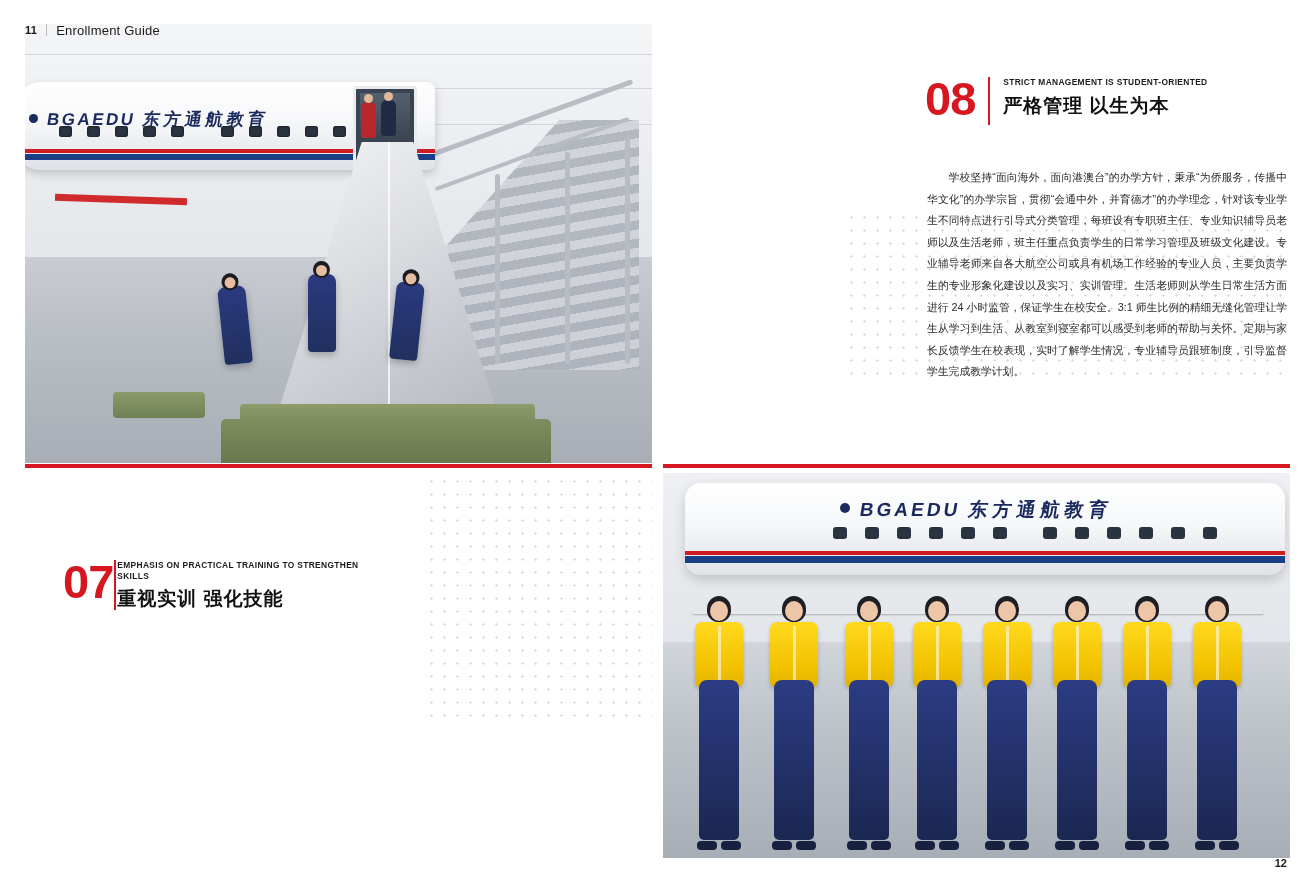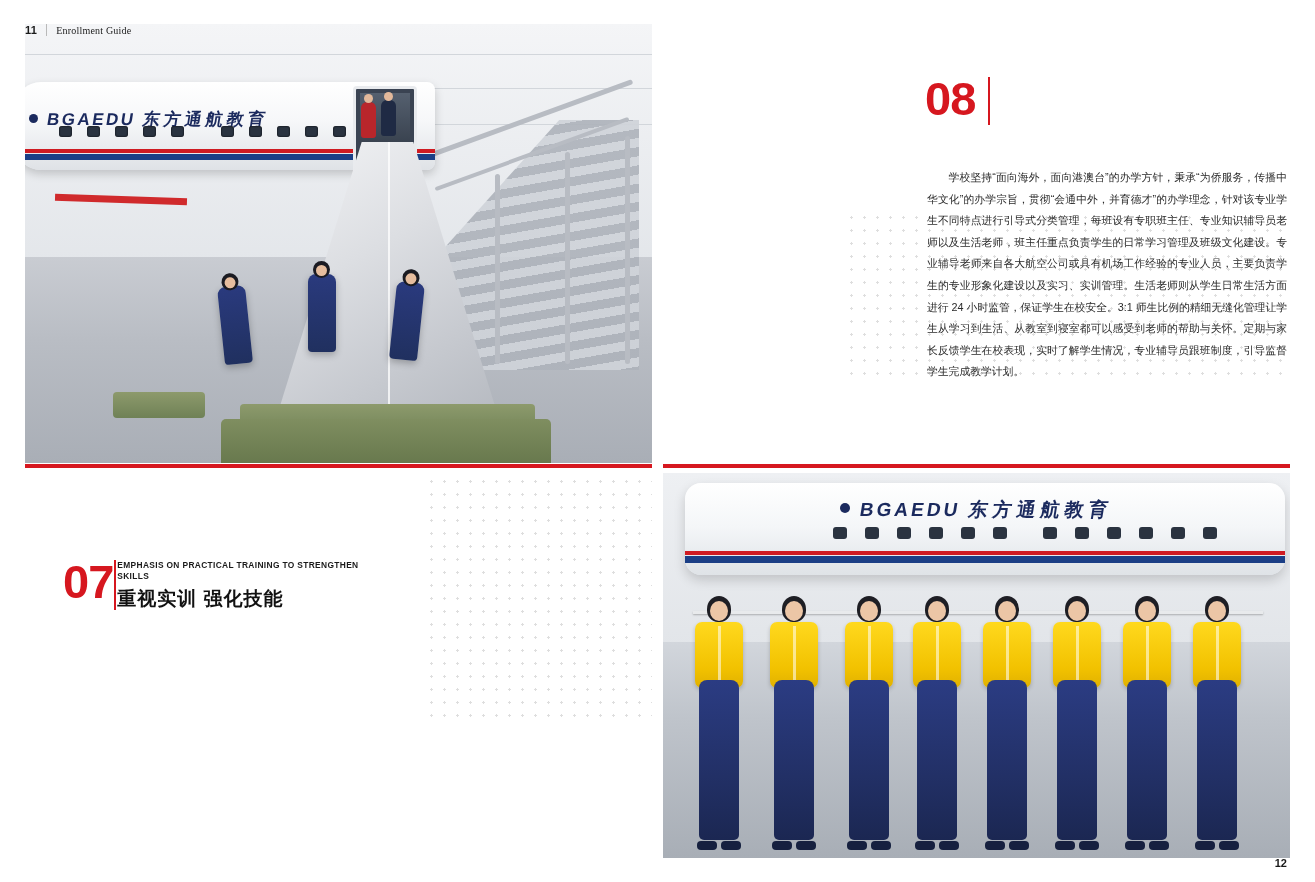--- a/index.html
+++ b/index.html
@@ -26,21 +26,21 @@
     display:flex;align-items:center;gap:9px;
     z-index:30;
   }
   .top-head .pg{
     font-size:11px;font-weight:bold;color:#1a1a1a;letter-spacing:.3px;
   }
   .top-head .sep{
     width:1px;height:12px;background:#b9b9b9;display:inline-block;
   }
   .top-head .ttl{
-    font-size:10px;color:#1a1a1a;letter-spacing:.2px;font-family:Liberation Serif, serif;
+    font-size:13px;color:#1a1a1a;letter-spacing:.2px;
   }
 
   .page-num-br{
     position:absolute;right:28px;bottom:13px;
     font-size:11px;font-weight:bold;color:#1a1a1a;
     z-index:30;
   }
 
   
   .dots{
@@ -311,20 +311,24 @@
         <span class="face"></span>
     </div>
   </div>
 
   <div id="panel-08" class="block">
     <div class="dots dotfield" style="left:180px;top:200px;width:440px;height:175px;"></div>
 
     <div style="position:absolute;left:262px;top:68px;display:flex;align-items:flex-start;gap:13px;">
       <div class="num">08</div>
       <div class="bar" style="height:48px;"></div>
+      <div>
+        <div class="eng" style="max-width:300px;">STRICT MANAGEMENT IS STUDENT-ORIENTED</div>
+        <div class="cn-title">严格管理  以生为本</div>
+      </div>
     </div>
 
     <div class="body-cn" style="position:absolute;left:264px;top:158px;width:360px;">学校坚持“面向海外，面向港澳台”的办学方针，秉承“为侨服务，传播中华文化”的办学宗旨，贯彻“会通中外，并育德才”的办学理念，针对该专业学生不同特点进行引导式分类管理，每班设有专职班主任、专业知识辅导员老师以及生活老师，班主任重点负责学生的日常学习管理及班级文化建设。专业辅导老师来自各大航空公司或具有机场工作经验的专业人员，主要负责学生的专业形象化建设以及实习、实训管理。生活老师则从学生日常生活方面进行 24 小时监管，保证学生在校安全。3:1 师生比例的精细无缝化管理让学生从学习到生活、从教室到寝室都可以感受到老师的帮助与关怀。定期与家长反馈学生在校表现，实时了解学生情况，专业辅导员跟班制度，引导监督学生完成教学计划。</div>
   </div>
 
   <div class="red-rule"></div>
   <div class="red-rule-r"></div>
 
   <div id="panel-07" class="block">
     <div class="dots dotfield" style="left:398px;top:0px;width:229px;height:250px;"></div>

